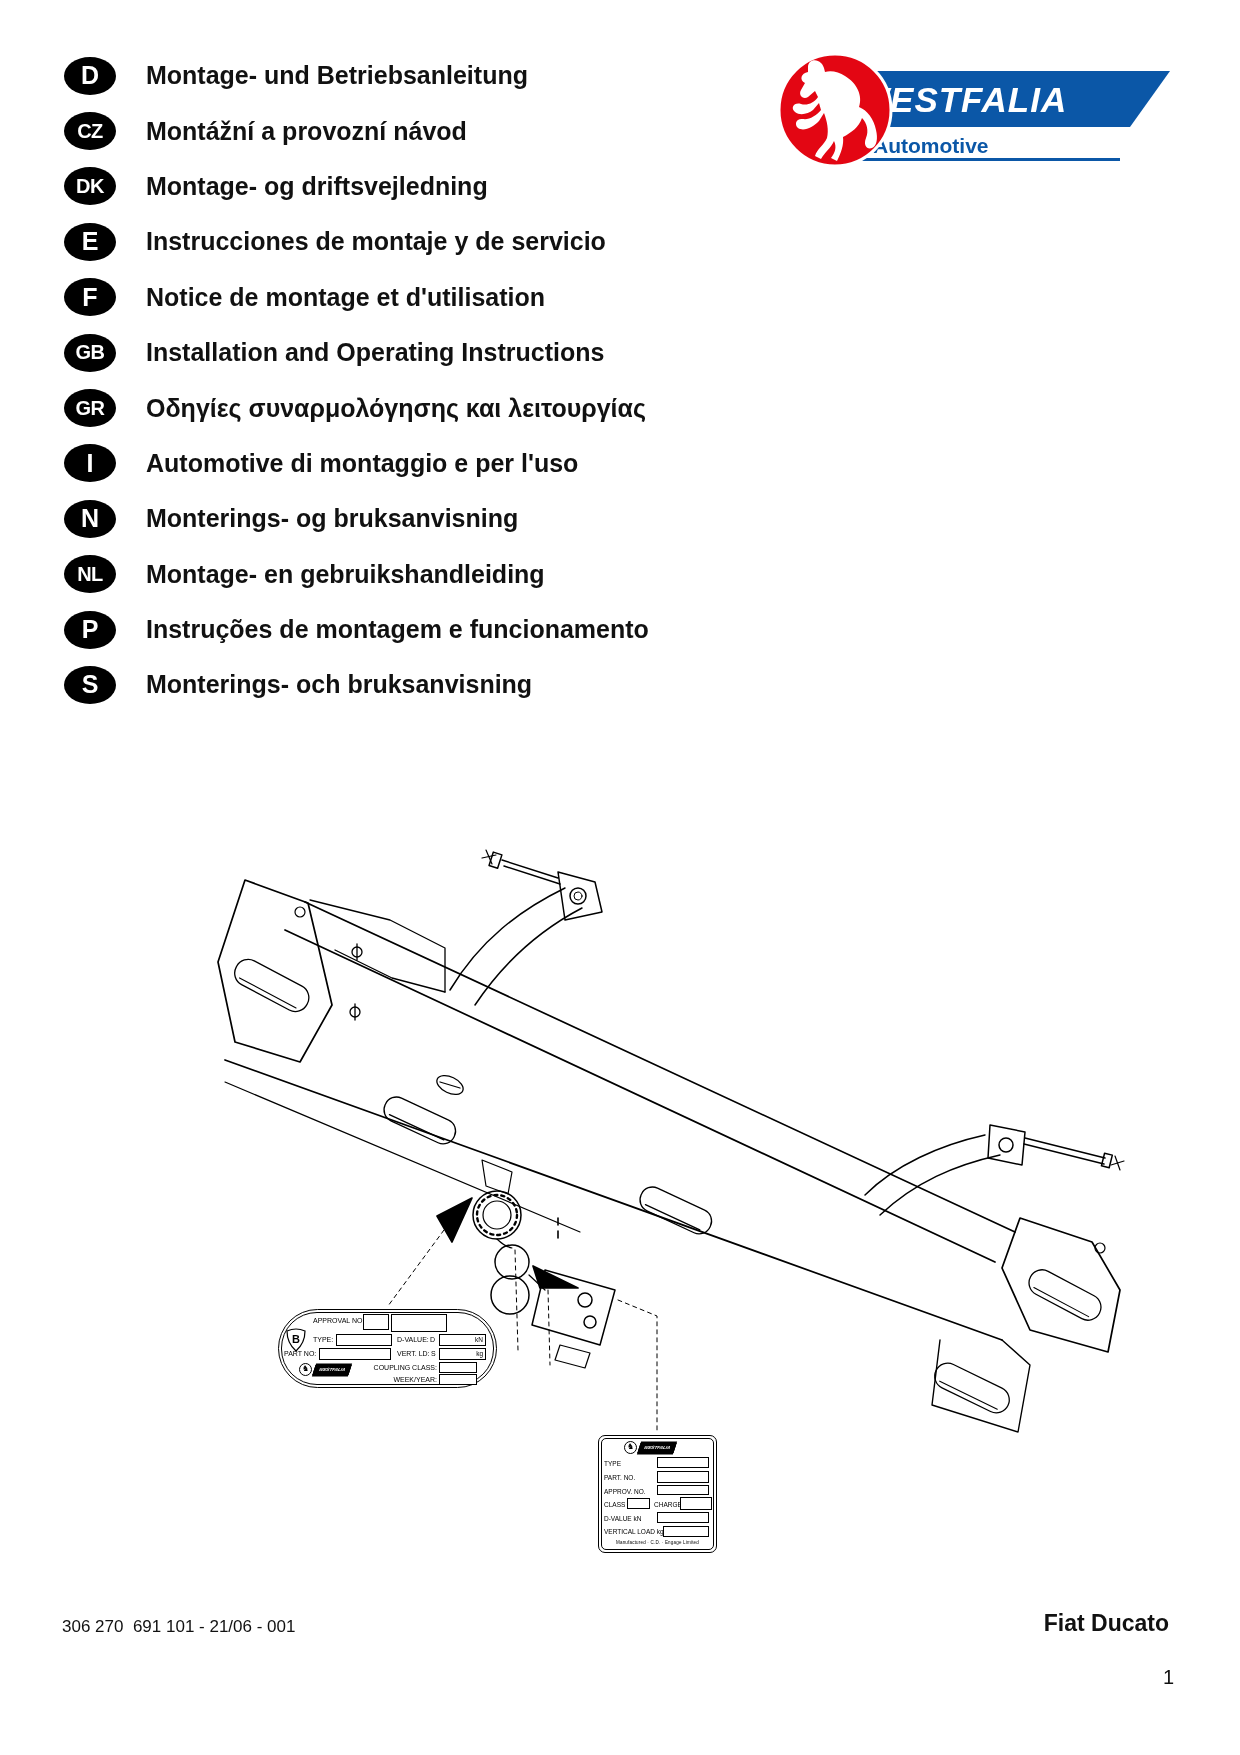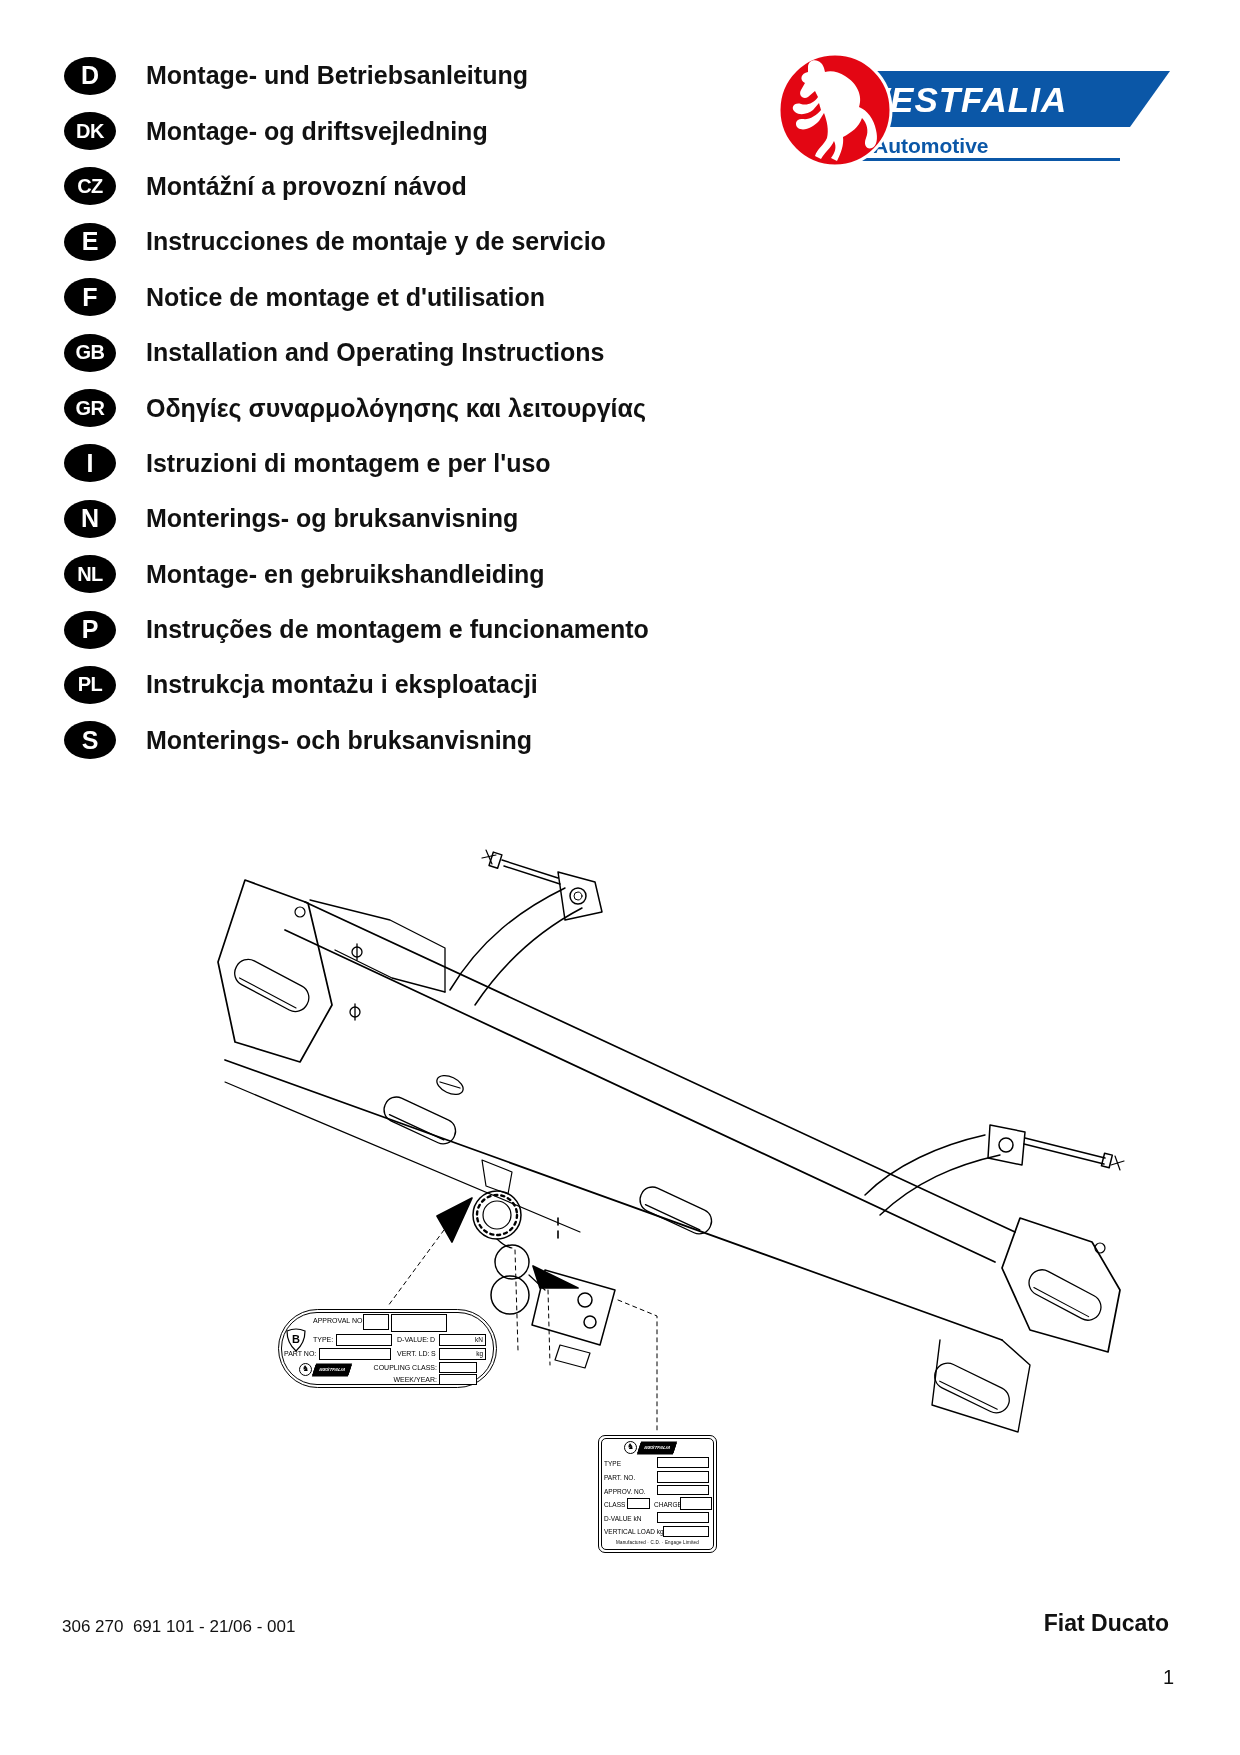--- a/index.html
+++ b/index.html
@@ -54,30 +54,30 @@
 
 <div class="page">
 
   <div class="lang-list">
     <div class="lang-row">
       <div class="badge len1">D</div>
       <div class="lang-title">Montage- und Betriebsanleitung</div>
     </div>
 
     <div class="lang-row">
+      <div class="badge len2">CZ</div>
+      <div class="lang-title">Montážní a provozní návod</div>
+    </div>
+
+    <div class="lang-row">
       <div class="badge len2">DK</div>
       <div class="lang-title">Montage- og driftsvejledning</div>
     </div>
 
     <div class="lang-row">
-      <div class="badge len2">CZ</div>
-      <div class="lang-title">Montážní a provozní návod</div>
-    </div>
-
-    <div class="lang-row">
       <div class="badge len1">E</div>
       <div class="lang-title">Instrucciones de montaje y de servicio</div>
     </div>
 
     <div class="lang-row">
       <div class="badge len1">F</div>
       <div class="lang-title">Notice de montage et d'utilisation</div>
     </div>
 
 
@@ -86,42 +86,38 @@
       <div class="lang-title">Installation and Operating Instructions</div>
     </div>
 
     <div class="lang-row">
       <div class="badge len2">GR</div>
       <div class="lang-title">Οδηγίες συναρμολόγησης και λειτουργίας</div>
     </div>
 
     <div class="lang-row">
       <div class="badge len1">I</div>
-      <div class="lang-title">Istruzioni di montagem e per l'uso</div>
+      <div class="lang-title">Automotive di montaggio e per l'uso</div>
     </div>
 
     <div class="lang-row">
       <div class="badge len1">N</div>
       <div class="lang-title">Monterings- og bruksanvisning</div>
     </div>
 
     <div class="lang-row">
       <div class="badge len2">NL</div>
       <div class="lang-title">Montage- en gebruikshandleiding</div>
     </div>
 
     <div class="lang-row">
       <div class="badge len1">P</div>
       <div class="lang-title">Instruções de montagem e funcionamento</div>
     </div>
 
-    <div class="lang-row">
-      <div class="badge len2">PL</div>
-      <div class="lang-title">Instrukcja montażu i eksploatacji</div>
-    </div>
 
     <div class="lang-row">
       <div class="badge len1">S</div>
       <div class="lang-title">Monterings- och bruksanvisning</div>
     </div>
   </div>
 
   <svg class="logo-svg" width="490" height="118" viewBox="0 0 490 118">
 
     <polygon points="100,18 477,18 437,74 100,74" fill="#0b57a7"></polygon>

